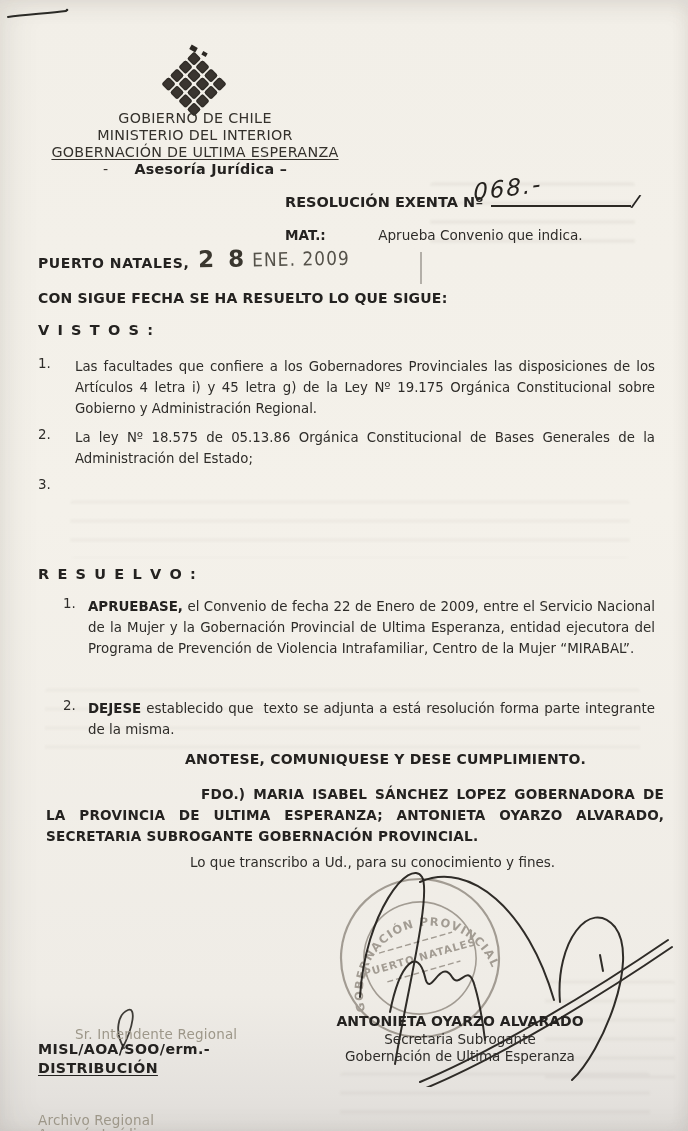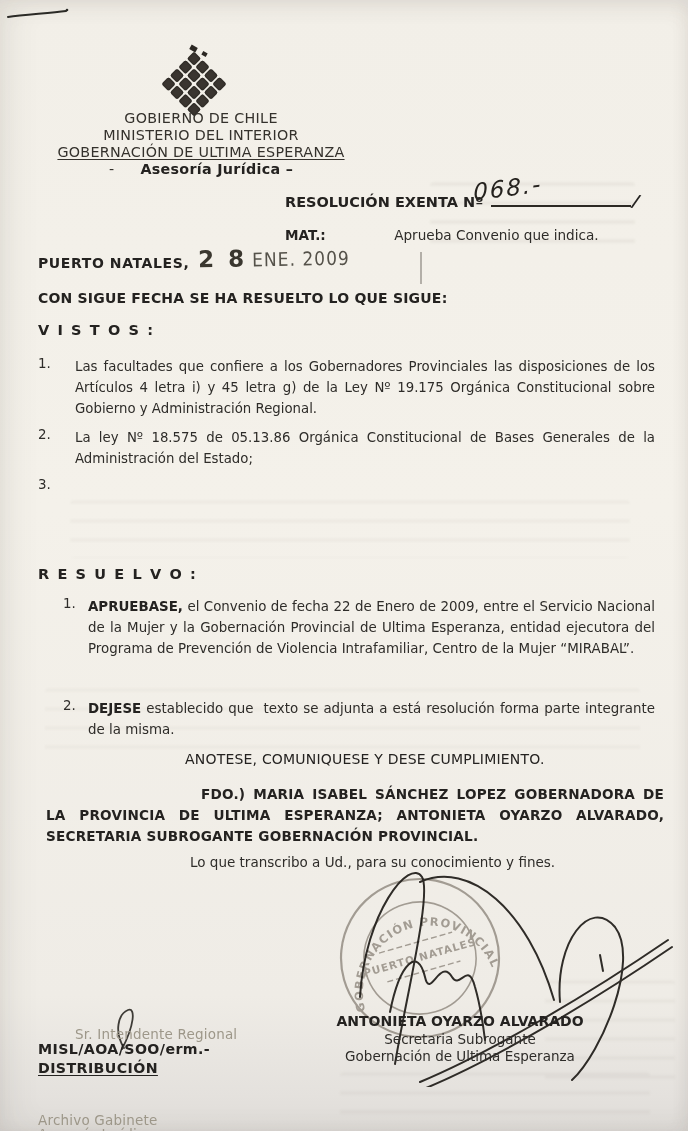--- a/index.html
+++ b/index.html
@@ -5,52 +5,52 @@
   html,body{margin:0;padding:0;background:#777;}
   .page{
     position:relative;width:688px;height:1131px;margin:0 auto;overflow:hidden;
     font-family:"DejaVu Sans","Liberation Sans",sans-serif;
     color:#2e2c29;
     background:linear-gradient(180deg,#f2efe8 0%,#f4f1ea 45%,#efece6 88%,#e4e1dd 97%,#dedbd7 100%);
     box-shadow:inset 14px 0 28px rgba(90,80,70,.07), inset -5px 0 14px rgba(90,80,70,.05), inset 0 10px 20px rgba(90,80,70,.05);
   }
   .abs{position:absolute;}
   
-  .hdr{left:16px;top:110px;width:370px;text-align:center;font-size:14.3px;line-height:17px;letter-spacing:.3px;color:#34312c;}
+  .hdr{left:10px;top:110px;width:370px;text-align:center;font-size:14.3px;line-height:17px;letter-spacing:.3px;color:#34312c;}
   .hdr .u{text-decoration:underline;text-underline-offset:2px;}
   .hdr .dept{font-weight:bold;color:#242220;}
   .hdr .dash{display:inline-block;margin-right:26px;font-weight:normal;}
   
   .logo{left:160px;top:50px;width:68px;height:68px;}
   .logo-grid{width:46px;height:46px;margin:11px;transform:rotate(45deg);display:grid;grid-template-columns:repeat(4,1fr);grid-template-rows:repeat(4,1fr);gap:2px;}
   .logo-grid i{background:#3a3530;border-radius:2px;box-shadow:inset 0 0 2px #15130f;}
   .speck{position:absolute;background:#2c2823;transform:rotate(30deg);}
   
   .resline{left:285px;top:191px;font-weight:bold;font-size:14.5px;color:#242220;}
   .res-underline{display:inline-block;width:140px;border-bottom:2px solid #2b2823;height:14px;margin-left:8px;}
   .res-slash{font-size:17px;font-style:italic;display:inline-block;transform:rotate(8deg);margin-left:2px;}
   .handnum{position:absolute;left:188px;top:-16px;font-size:23px;font-style:italic;letter-spacing:2px;color:#25221e;transform:rotate(-7deg) skewX(-6deg);font-weight:normal;}
   .matline{left:285px;top:227px;font-size:13.6px;}
   .matline .lbl{font-weight:bold;color:#242220;}
-  .matline .val{margin-left:64px;text-align:right;}
+  .matline .val{margin-left:48px;text-align:right;}
   
   .city{left:38px;top:255px;font-weight:bold;font-size:14px;letter-spacing:.6px;color:#242220;}
   .datestamp{left:198px;top:245px;color:#3a372f;transform:rotate(-1deg);white-space:nowrap;}
   .datestamp .d{font-size:23px;font-weight:bold;letter-spacing:3px;}
   .datestamp .r{font-size:19px;letter-spacing:1px;opacity:.85;font-stretch:condensed;}
   .tick{left:420px;top:252px;width:1.5px;height:32px;background:rgba(60,55,50,.35);}
   .intro{left:38px;top:290px;font-weight:bold;font-size:14px;letter-spacing:.2px;color:#242220;}
   .secthead{left:38px;font-weight:bold;font-size:14.5px;letter-spacing:1.6px;color:#242220;}
   
   .num{width:30px;font-size:13.4px;}
   .itext{width:580px;text-align:justify;font-size:13.3px;line-height:21px;}
   .rnum{width:24px;font-size:13.4px;}
   .rtext{width:567px;text-align:justify;font-size:13.4px;line-height:21px;}
   .lead{font-weight:bold;color:#242220;}
-  .closing{left:185px;top:751px;font-weight:normal;font-size:14px;letter-spacing:.2px;color:#242220;}
+  .closing{left:185px;top:751px;font-weight:bold;font-size:14px;letter-spacing:.2px;color:#242220;}
   .fdo{left:46px;top:784px;width:618px;font-weight:bold;font-size:13.6px;line-height:21px;text-align:justify;text-indent:155px;letter-spacing:.2px;color:#242220;}
   .transcribe{left:190px;top:854px;font-size:13.5px;}
   
   .stamp{left:320px;top:858px;width:200px;height:200px;transform:rotate(-16deg);opacity:.58;}
   .sig{left:270px;top:852px;}
   .sigblock{left:295px;top:1013px;width:330px;text-align:center;line-height:17.5px;}
   .sigblock .nm{font-weight:bold;font-size:14px;color:#242220;text-align:center;}
   .sigblock .tl{font-size:13.5px;}
   
   .initials{left:38px;top:1041px;font-weight:bold;font-size:14.2px;letter-spacing:.4px;color:#242220;}
@@ -179,16 +179,16 @@
   </div>
 
   <svg class="abs" style="left:100px;top:1002px;" width="45" height="52">
     <path d="M 24,46 C 14,30 18,12 28,8 C 36,5 34,24 22,47" stroke="#1f1c18" stroke-width="1.8" fill="none" stroke-linecap="round" opacity=".85"></path>
   </svg>
 
   <div class="abs initials">MISL/AOA/SOO/erm.-</div>
   <div class="abs disthead">DISTRIBUCIÓN</div>
   <div class="abs distitem" style="top:1026px;margin-left:37px;">Sr. Intendente Regional</div>
   <div class="abs distitem" style="top:1096px;margin-top:35px;">Dirección Regional SERNAM</div>
-  <div class="abs distitem" style="top:1112px;">Archivo Gabinete</div>
+  <div class="abs distitem" style="top:1112px;">Archivo Regional</div>
   <div class="abs distitem" style="top:1126px;">Asesoría Jurídica</div>
 
 </div>
 
 </body></html>

